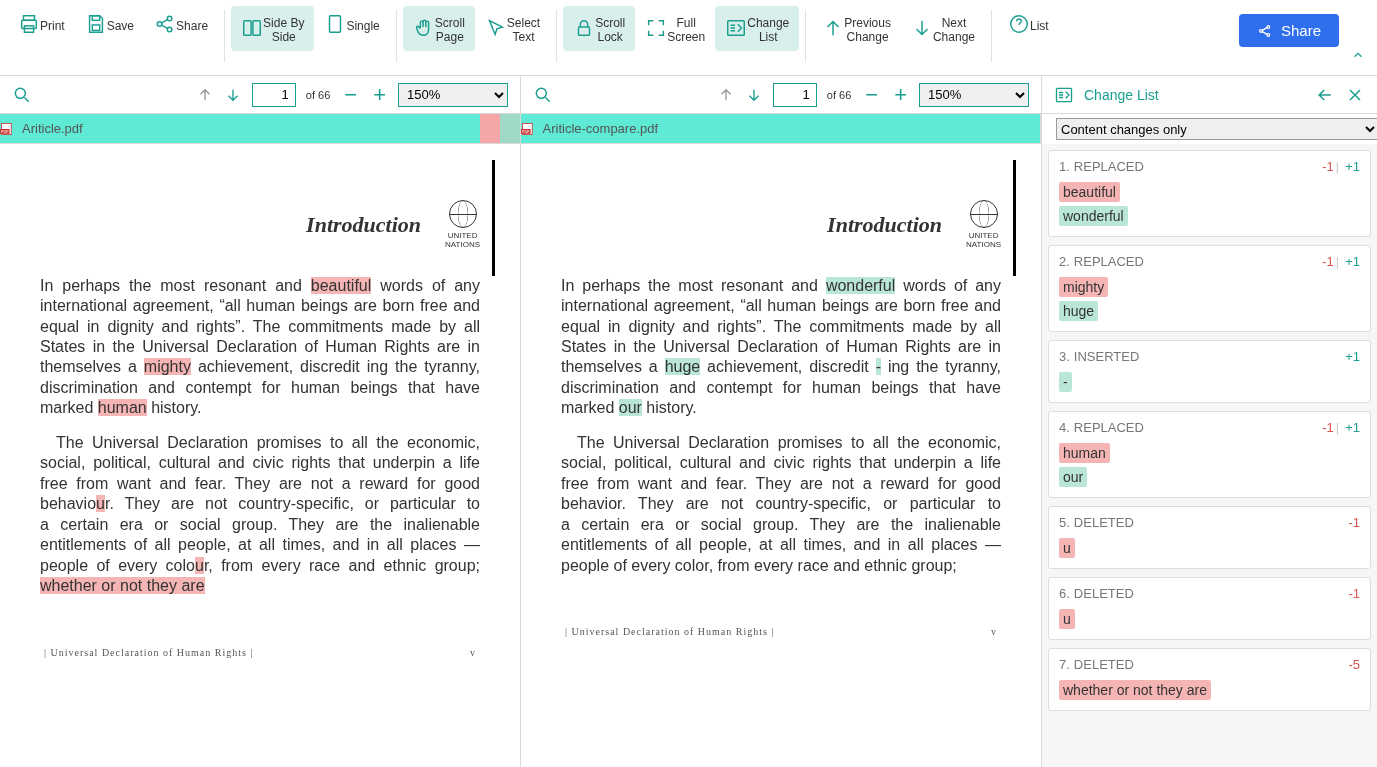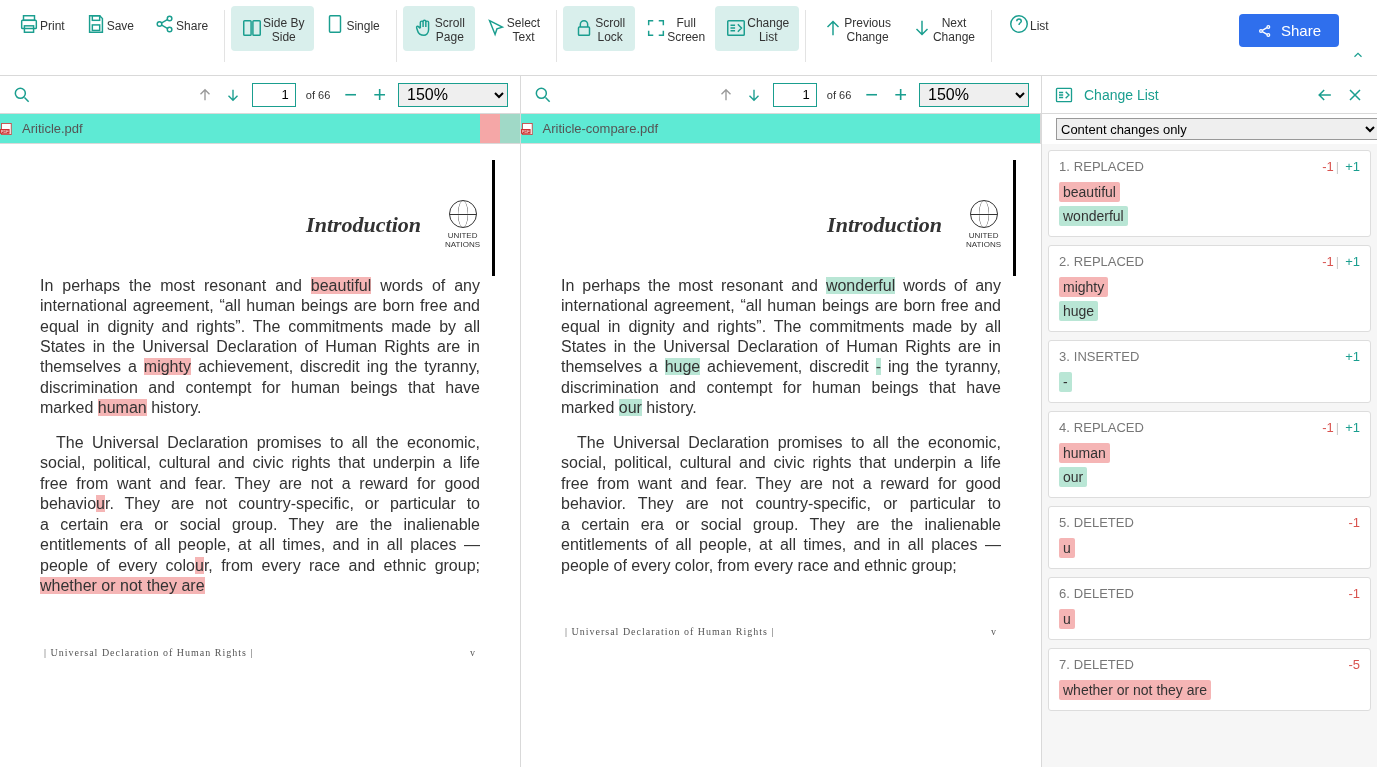--- a/index.html
+++ b/index.html
@@ -23,21 +23,21 @@
   .subbar { flex: 1; display: flex; align-items: center; padding: 0 12px; gap: 10px; }
   .subbar + .subbar { border-left: 1px solid #d9d9d9; }
   .sb-icon { color: #1a9e8f; cursor: pointer; display: flex; }
   .sb-icon svg { width: 20px; height: 20px; }
   .sb-nav { color: #999; cursor: pointer; display: flex; }
   .sb-nav svg { width: 18px; height: 18px; }
   .page-input { width: 44px; height: 24px; border: 1px solid #1a9e8f; text-align: right; padding: 0 6px; font-size: 13px; }
   .page-total { font-size: 11px; }
   .zoom-group { display: flex; align-items: center; gap: 8px; margin-left: auto; }
   .zoom-btn { color: #1a9e8f; font-size: 22px; cursor: pointer; padding: 0 4px; line-height: 1; }
-  .zoom-select { height: 24px; border: 1px solid #1a9e8f; padding: 0 4px; font-size: 16px; min-width: 110px; }
+  .zoom-select { height: 24px; border: 1px solid #1a9e8f; padding: 0 4px; font-size: 13px; min-width: 110px; }
   
   
   .cl-header { width: 336px; display: flex; align-items: center; padding: 0 12px; gap: 10px; border-left: 1px solid #d9d9d9; }
   .cl-title { color: #1a9e8f; font-size: 14px; flex: 1; }
   
   
   .tab-row { display: flex; height: 30px; }
   .tab-pane { flex: 1; display: flex; align-items: center; justify-content: flex-start; background: #5eead4; border-bottom: 1px solid #d9d9d9; font-size: 13px; color: #555; gap: 6px; position: relative; }
   .tab-pane + .tab-pane { border-left: 1px solid #d9d9d9; }
   .tab-pane.right-border { border-right: 1px solid #d9d9d9; }

